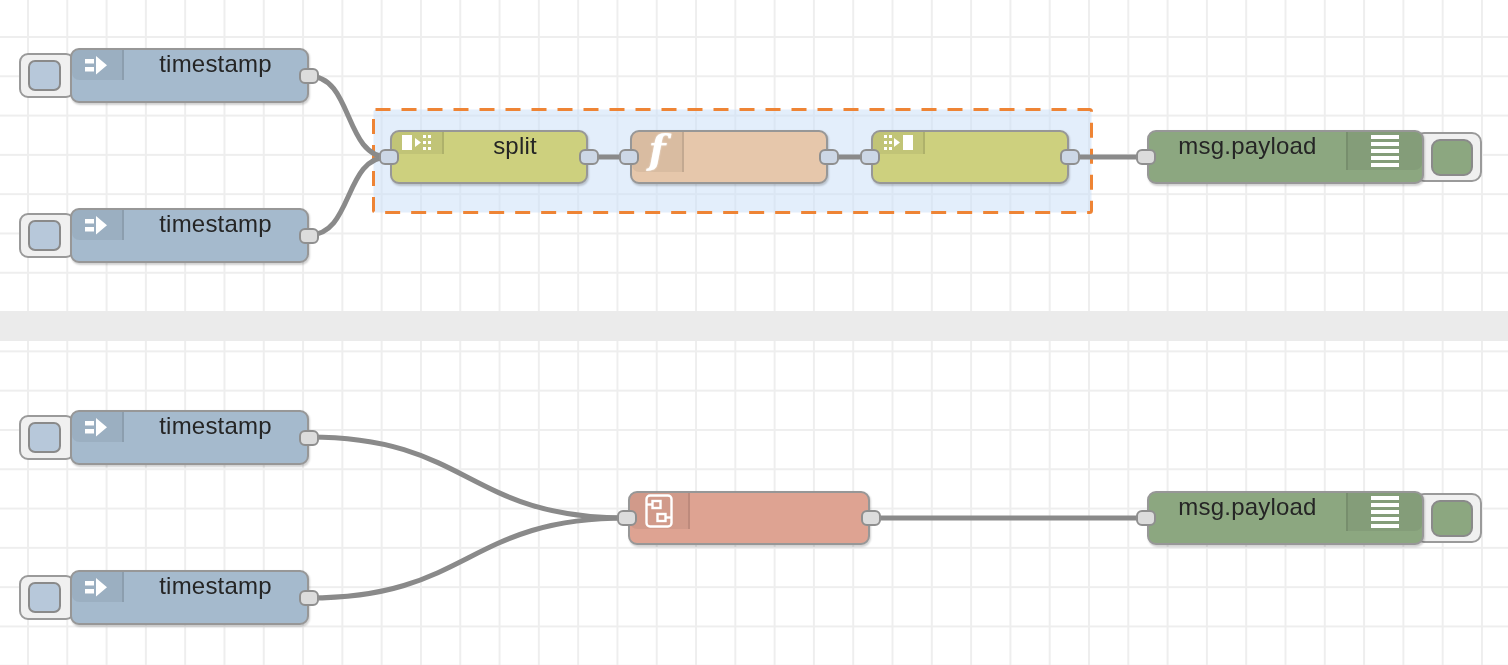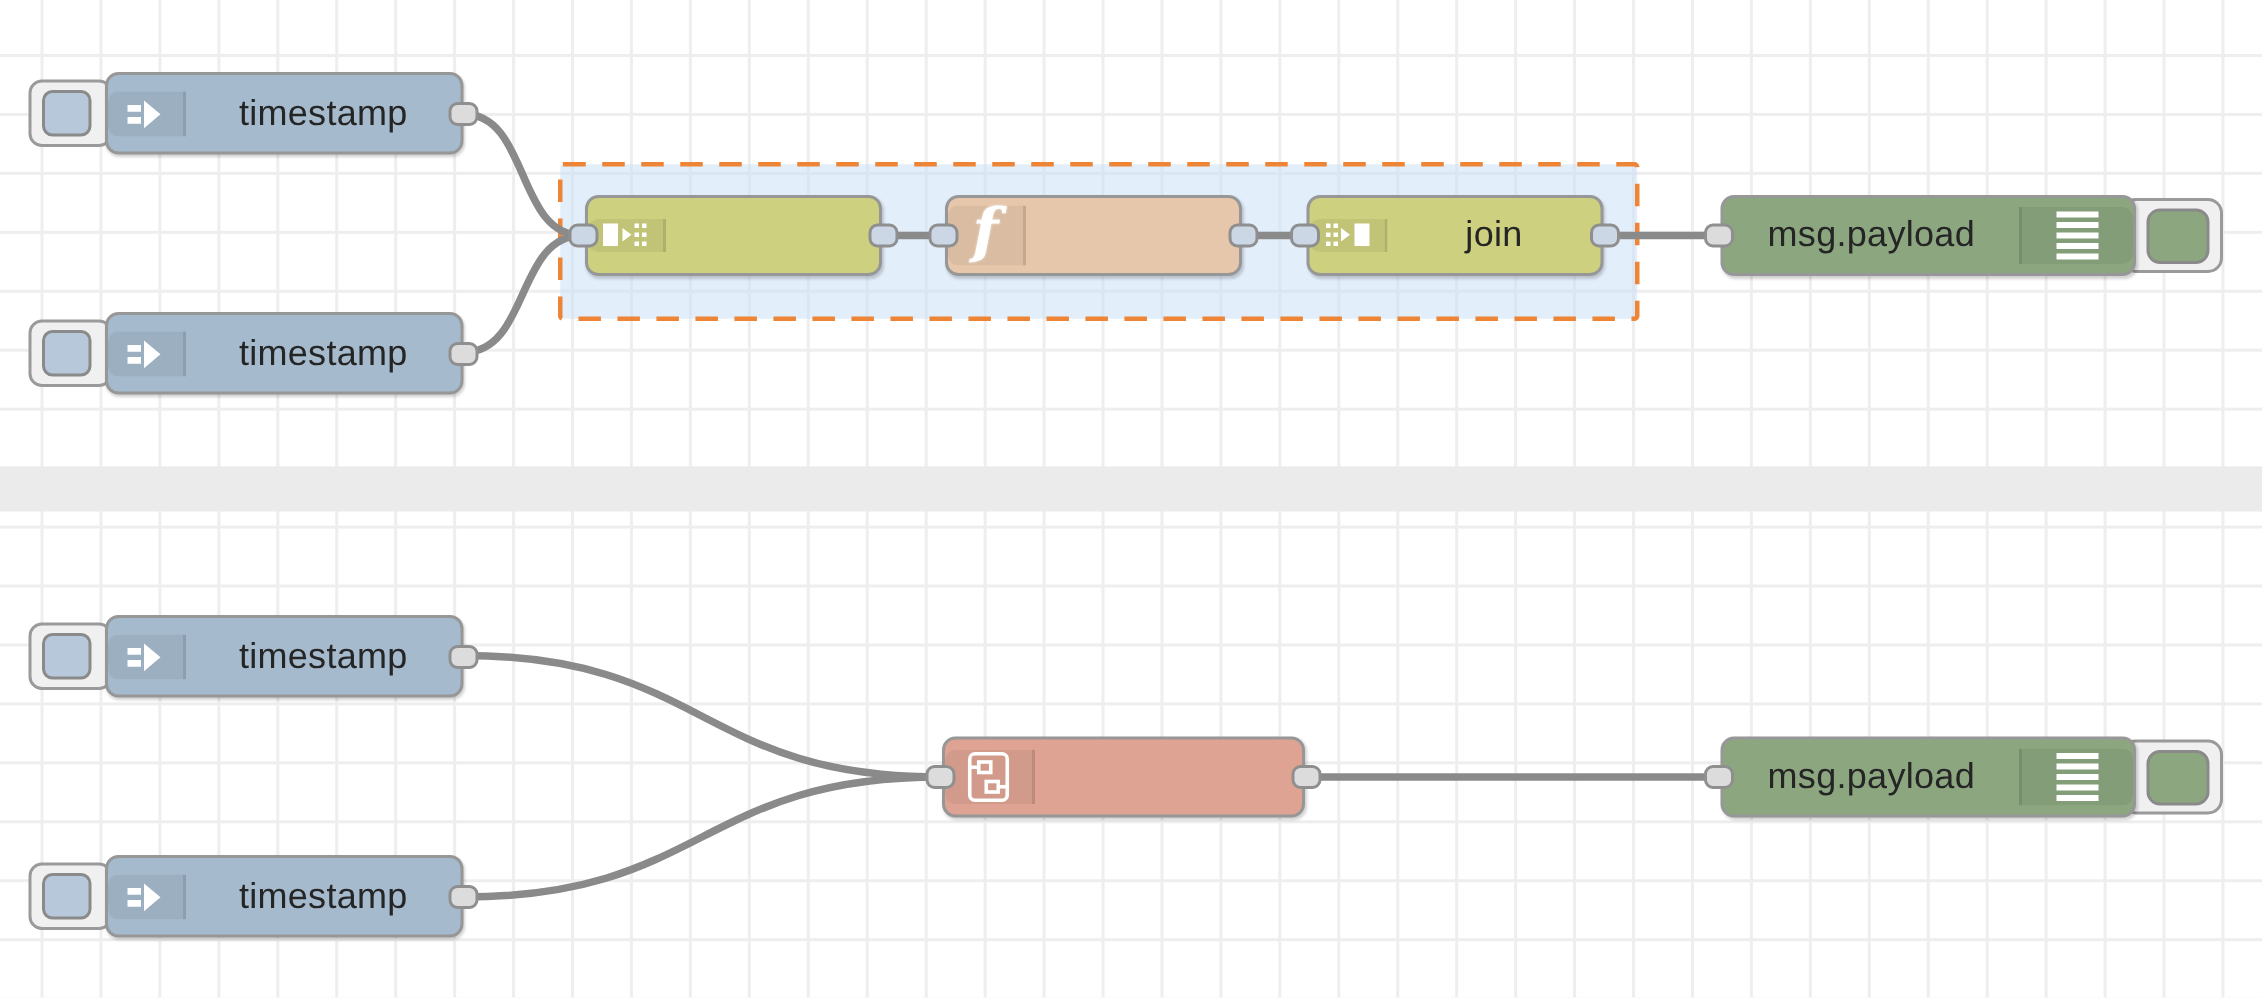--- a/index.html
+++ b/index.html
@@ -11,21 +11,21 @@
       linear-gradient(to bottom,#eeeeee 2px,transparent 2px);
     background-size:39.3px 39.3px;
     background-position:27px 36px;
     font-family:"Liberation Sans","DejaVu Sans",sans-serif;
   }
   .divider{position:absolute;left:0;top:311px;width:1508px;height:30px;background:#ebebeb;}
   svg.layer{position:absolute;left:0;top:0;z-index:1;}
   .node{position:absolute;z-index:2;}
   .body{
     position:absolute;box-sizing:border-box;border:2px solid #979797;border-radius:9px;
-    display:flex;align-items:center;box-shadow:1px 1.5px 2px rgba(0,0,0,0.18);
+    display:flex;align-items:flex-start;box-shadow:1px 1.5px 2px rgba(0,0,0,0.18);
   }
   .icon-region{
     width:50px;flex:0 0 50px;display:flex;align-items:center;justify-content:center;
     background:rgba(0,0,0,0.055);border-right:2px solid rgba(0,0,0,0.10);
     border-radius:7px 0 0 7px;
   }
   .icon-region.right{border-right:none;border-left:2px solid rgba(0,0,0,0.10);border-radius:0 7px 7px 0;}
   .label{
     flex:1;display:flex;align-items:center;justify-content:center;
     font-size:24px;color:#252525;white-space:nowrap;padding:0 8px;letter-spacing:0.2px;
@@ -122,20 +122,21 @@
           <g fill="#fff">
             <rect x="22" y="3" width="3" height="3"></rect>
               <rect x="27" y="3" width="3" height="3"></rect>
             <rect x="22" y="9" width="3" height="3"></rect>
               <rect x="27" y="9" width="3" height="3"></rect>
             <rect x="22" y="15" width="3" height="3"></rect>
               <rect x="27" y="15" width="3" height="3"></rect>
           </g>
         </svg>
       </div>
+      <div class="label">split</div>
     </div>
     <div class="port" style="left: -11px; top: 19px; background-color: rgb(204, 215, 230);"></div>
     <div class="port" style="left: 189px; top: 19px; background-color: rgb(204, 215, 230);"></div>
   </div>
 
   <div class="node" style="left:630px;top:130px;width:198px;height:54px">
     <div class="body" style="left: 0px; top: 0px; width: 198px; height: 54px; background-color: rgb(230, 199, 171);">
       <div class="icon-region">
         <span class="fn-glyph">f</span>
       </div>
@@ -154,21 +155,20 @@
               <rect x="7" y="3" width="3" height="3"></rect>
             <rect x="2" y="9" width="3" height="3"></rect>
               <rect x="7" y="9" width="3" height="3"></rect>
             <rect x="2" y="15" width="3" height="3"></rect>
               <rect x="7" y="15" width="3" height="3"></rect>
           </g>
           <path d="M12 6 L18 10.5 L12 15 Z" fill="#fff"></path>
           <rect x="21" y="3" width="10" height="15" fill="#fff"></rect>
         </svg>
       </div>
-      <div class="label">join</div>
     </div>
     <div class="port" style="left: -11px; top: 19px; background-color: rgb(204, 215, 230);"></div>
     <div class="port" style="left: 189px; top: 19px; background-color: rgb(204, 215, 230);"></div>
   </div>
 
   <div class="node" style="left:1147px;top:130px;width:277px;height:54px">
     <div class="debug-toggle"></div>
     <div class="body" style="left: 0px; top: 0px; width: 277px; height: 54px; z-index: 1; background-color: rgb(140, 167, 128);">
       <div class="label">msg.payload</div>
       <div class="icon-region right" style="flex:0 0 74px;width:74px">

